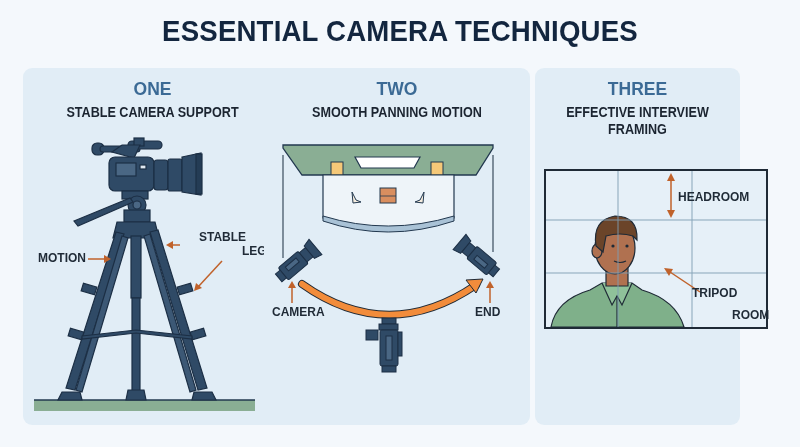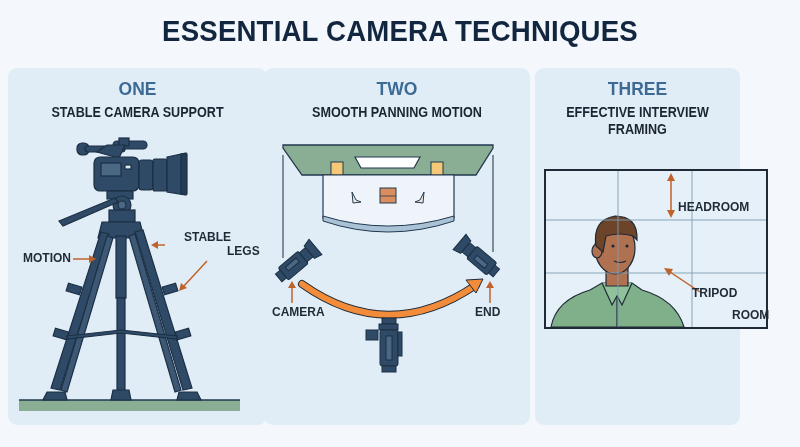--- a/index.html
+++ b/index.html
@@ -9,21 +9,21 @@
   .card .num{position:absolute;left:0;width:100%;top:10px;text-align:center;font-size:19px;font-weight:bold;color:#3b6a95;transform:scaleX(0.92);}
   .card .sub{position:absolute;left:0;width:100%;top:36px;text-align:center;font-size:14px;font-weight:bold;color:#1b2430;line-height:17px;transform:scaleX(0.9);}
   .lbl{position:absolute;font-size:12px;font-weight:bold;color:#1f2a36;line-height:14px;text-align:center;}
   svg{position:absolute;left:0;top:0;overflow:visible;}
 </style>
 </head>
 <body>
 
 <div class="title">ESSENTIAL CAMERA TECHNIQUES</div>
 
-<div class="card" style="left:8px;width:259px;">
+<div class="card" style="left:23px;width:259px;">
   <div class="num">ONE</div>
   <div class="sub">STABLE CAMERA SUPPORT</div>
   <svg width="243" height="357">
     <g transform="translate(-23,-68)" stroke="#1c2f45" stroke-width="1.2" fill="#2f4a66">
 
       <rect x="34" y="400" width="221" height="11" fill="#8aae94" stroke="none"></rect>
       <line x1="34" y1="400" x2="255" y2="400" stroke="#22384f" stroke-width="1.5"></line>
 
       <g>
         <rect x="92" y="143" width="12" height="12" rx="5"></rect>
@@ -170,16 +170,16 @@
       </g>
 
       <line x1="671" y1="178" x2="671" y2="212" stroke="#c0622b" stroke-width="1.5"></line>
       <path d="M671 173 L667 181 L675 181 Z" fill="#c0622b"></path>
       <path d="M671 218 L667 210 L675 210 Z" fill="#c0622b"></path>
 
       <line x1="700" y1="292" x2="670" y2="272" stroke="#c0622b" stroke-width="1.5"></line>
       <path d="M664 268 L673 269 L669 276 Z" fill="#c0622b"></path>
     </g>
   </svg>
-  <div class="lbl" style="left:143px;top:132px;">HEADROOM</div>
+  <div class="lbl" style="left:143px;top:122px;">HEADROOM</div>
   <div class="lbl" style="left:157px;top:218px;">TRIPOD</div>
   <div class="lbl" style="left:165px;top:240px;margin-left:32px;">ROOM</div>
 </div>
 
 </body></html>

